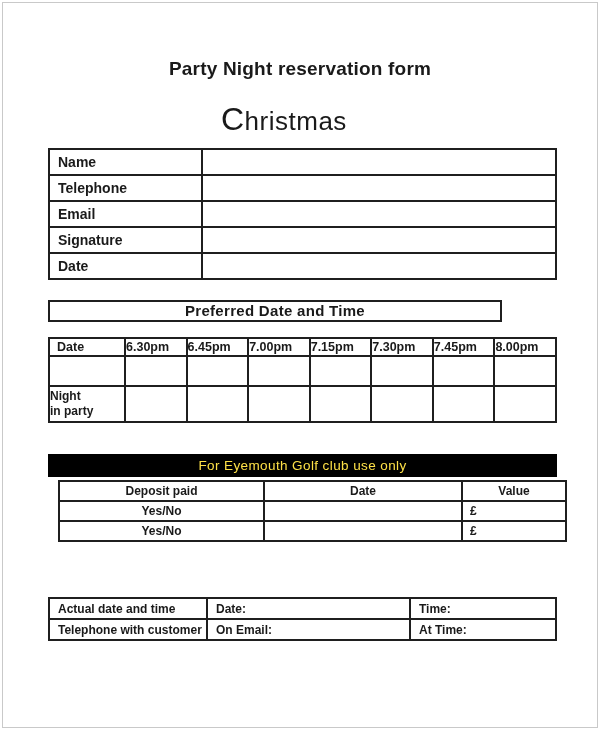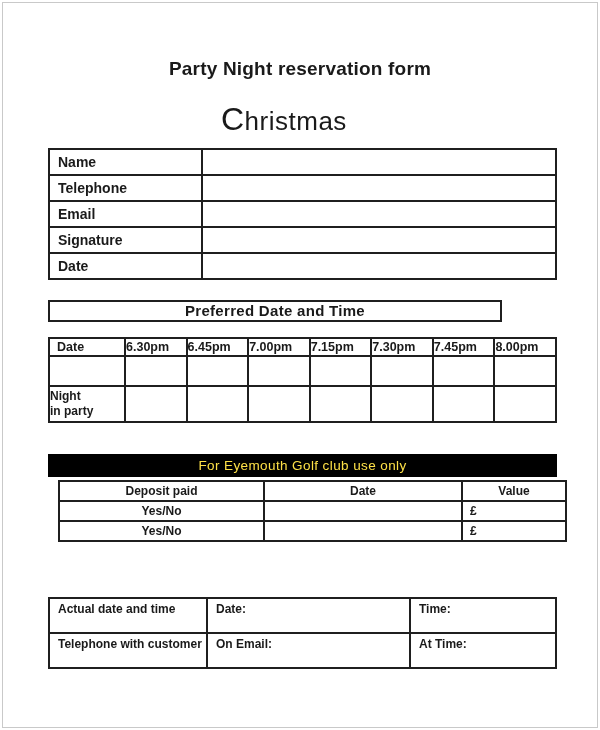--- a/index.html
+++ b/index.html
@@ -98,21 +98,21 @@
     letter-spacing: 0.4px;
   }
   
   .payment-table { left: 48px; top: 480px; width: 509px; margin-left: 10px; }
   .payment-table td { height: 18px; font-size: 12px; text-align: center; padding: 0; }
   .payment-table .c1 { width: 205px; }
   .payment-table .c2 { width: 198px; }
   .payment-table .pound-cell { text-align: left; padding-left: 7px; }
   
   .confirm-table { left: 48px; top: 597px; width: 509px; }
-  .confirm-table td { height: 19px; font-size: 12px; text-align: left; padding: 0 0 14px 8px; }
+  .confirm-table td { height: 19px; font-size: 12px; text-align: left; padding: 0 0 0 8px; }
   .confirm-table .c1 { width: 158px; }
   .confirm-table .c2 { width: 203px; }
 </style>
 </head>
 <body>
 
 <div class="page-border"></div>
 
 <h1 class="title">Party Night reservation form</h1>
 

